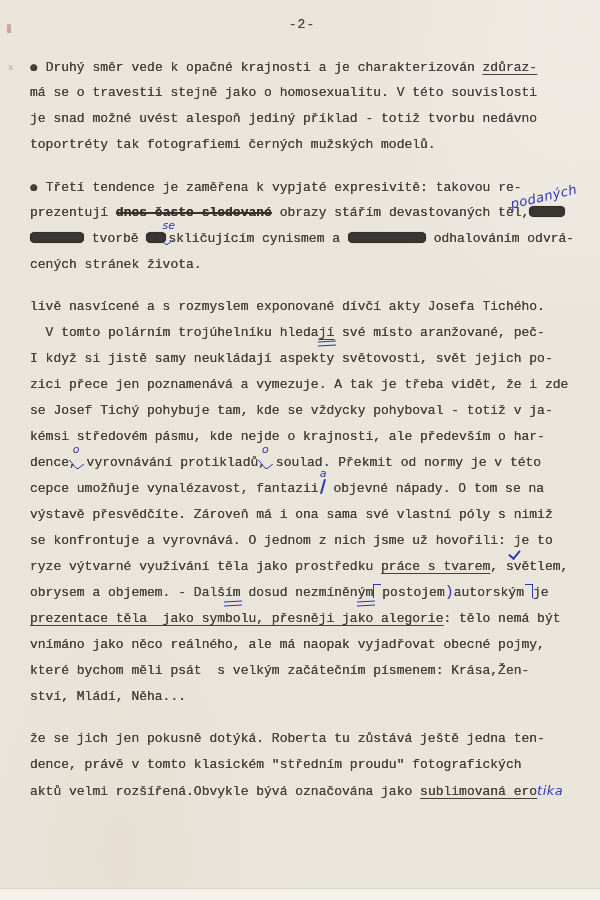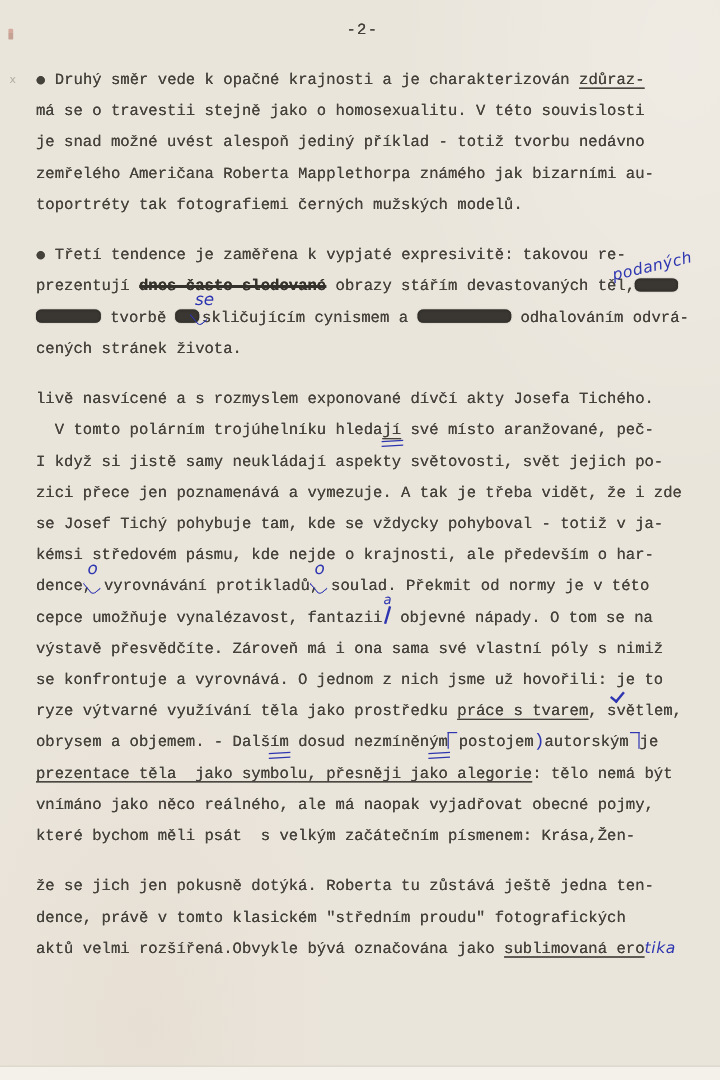--- a/index.html
+++ b/index.html
@@ -65,21 +65,21 @@
   }
   .hwabs{position:absolute;right:-4px;top:-16px;transform:rotate(-13deg);white-space:nowrap;}
   .hwcap{
     color:var(--blue);font-family:"DejaVu Serif",serif;
     font-weight:bold;font-size:16px;text-shadow:none;
   }
   .ins{position:relative;display:inline-block;width:2px;vertical-align:baseline;}
   .ins .l{
     position:absolute;bottom:11px;left:-4px;
     color:var(--blue);font-family:"DejaVu Sans",sans-serif;font-style:italic;
-    font-size:14px;text-shadow:none;line-height:1;
+    font-size:11px;text-shadow:none;line-height:1;
   }
   .ins .v{
     position:absolute;left:-5px;bottom:-3px;width:8px;height:12px;
     border-left:1.6px solid var(--blue);border-bottom:1.6px solid var(--blue);
     border-radius:0 0 0 4px;transform:rotate(-40deg);
   }
   .inss{position:relative;display:inline-block;width:7px;}
   .inss .l{
     position:absolute;bottom:13px;left:1px;
     color:var(--blue);font-family:"DejaVu Sans",sans-serif;font-style:italic;
@@ -123,21 +123,20 @@
 
 <div id="paper">
   <div class="margin-mark-1"></div>
   <div class="margin-mark-2">x</div>
   <div class="pagenum">-2-</div>
   <div id="doc">
       <div class="para">
         <div class="line"><span class="seg bullet">●</span><span class="seg t"> Druhý směr vede k opačné krajnosti a je charakterizován </span><span class="seg u">zdůraz-</span></div>
         <div class="line"><span class="seg t">má se o travestii stejně jako o homosexualitu. V této souvislosti</span></div>
         <div class="line"><span class="seg t">je snad možné uvést alespoň jediný příklad - totiž tvorbu nedávno</span></div>
-        <div class="line"><span class="seg t">zemřelého Američana Roberta Mapplethorpa známého jak bizarními au-</span></div>
         <div class="line"><span class="seg t">toportréty tak fotografiemi černých mužských modelů.</span></div>
       </div>
       <div class="para">
         <div class="line"><span class="seg bullet">●</span><span class="seg t"> Třetí tendence je zaměřena k vypjaté expresivitě: takovou re-</span></div>
         <div class="line"><span class="seg t">prezentují </span><span class="seg strike">dnes často sledované</span><span class="seg t"> obrazy stářím devastovaných těl,</span><span class="seg blot" style="width: 36px;"></span><span class="seg hwabs">podaných</span></div>
         <div class="line"><span class="seg blot" style="width: 54px;"></span><span class="seg t"> tvorbě </span><span class="seg blot" style="width: 20px;"></span><span class="seg ins"><span class="l">se</span><span class="v"></span></span><span class="seg t">skličujícím cynismem a </span><span class="seg blot" style="width: 78px;"></span><span class="seg t"> odhalováním odvrá-</span></div>
         <div class="line"><span class="seg t">cených stránek života.</span></div>
       </div>
       <div class="para">
         <div class="line"><span class="seg t">livě nasvícené a s rozmyslem exponované dívčí akty Josefa Tichého.</span></div>
@@ -148,20 +147,21 @@
         <div class="line"><span class="seg t">kémsi středovém pásmu, kde nejde o krajnosti, ale především o har-</span></div>
         <div class="line"><span class="seg t">dence,</span><span class="seg ins"><span class="l">o</span><span class="v"></span></span><span class="seg t"> vyrovnávání protikladů,</span><span class="seg ins"><span class="l">o</span><span class="v"></span></span><span class="seg t"> soulad. Překmit od normy je v této</span></div>
         <div class="line"><span class="seg t">cepce umožňuje vynalézavost, fantazii</span><span class="seg inss"><span class="l">a</span><span class="sl"></span></span><span class="seg t"> objevné nápady. O tom se na</span></div>
         <div class="line"><span class="seg t">výstavě přesvědčíte. Zároveň má i ona sama své vlastní póly s nimiž</span></div>
         <div class="line"><span class="seg t">se konfrontuje a vyrovnává. O jednom z nich jsme už hovořili: je to</span></div>
         <div class="line"><span class="seg t">ryze výtvarné využívání těla jako prostředku </span><span class="seg u">práce s tvarem</span><span class="seg t">, </span><span class="seg chk"><span class="v"></span></span><span class="seg t">světlem,</span></div>
         <div class="line"><span class="seg t">obrysem a objemem. - Dalš</span><span class="seg sq">ím</span><span class="seg t"> dosud nezmíněn</span><span class="seg sq">ým</span><span class="seg bro"></span><span class="seg t">postojem</span><span class="seg brp">)</span><span class="seg t">autorským</span><span class="seg brc"></span><span class="seg t">je</span></div>
         <div class="line"><span class="seg u">prezentace těla  jako symbolu, přesněji jako alegorie</span><span class="seg t">: tělo nemá být</span></div>
         <div class="line"><span class="seg t">vnímáno jako něco reálného, ale má naopak vyjadřovat obecné pojmy,</span></div>
         <div class="line"><span class="seg t">které bychom měli psát  s velkým začátečním písmenem: Krása,Žen-</span></div>
+        <div class="line"><span class="seg t">ství, Mládí, Něha...</span></div>
       </div>
       <div class="para">
         <div class="line"><span class="seg t">že se jich jen pokusně dotýká. Roberta tu zůstává ještě jedna ten-</span></div>
         <div class="line"><span class="seg t">dence, právě v tomto klasickém "středním proudu" fotografických</span></div>
         <div class="line"><span class="seg t">aktů velmi rozšířená.Obvykle bývá označována jako </span><span class="seg u">sublimovaná ero</span><span class="seg hw">tika</span></div>
       </div>
     </div>
   <div class="paper-edge"></div>
 </div>
 

